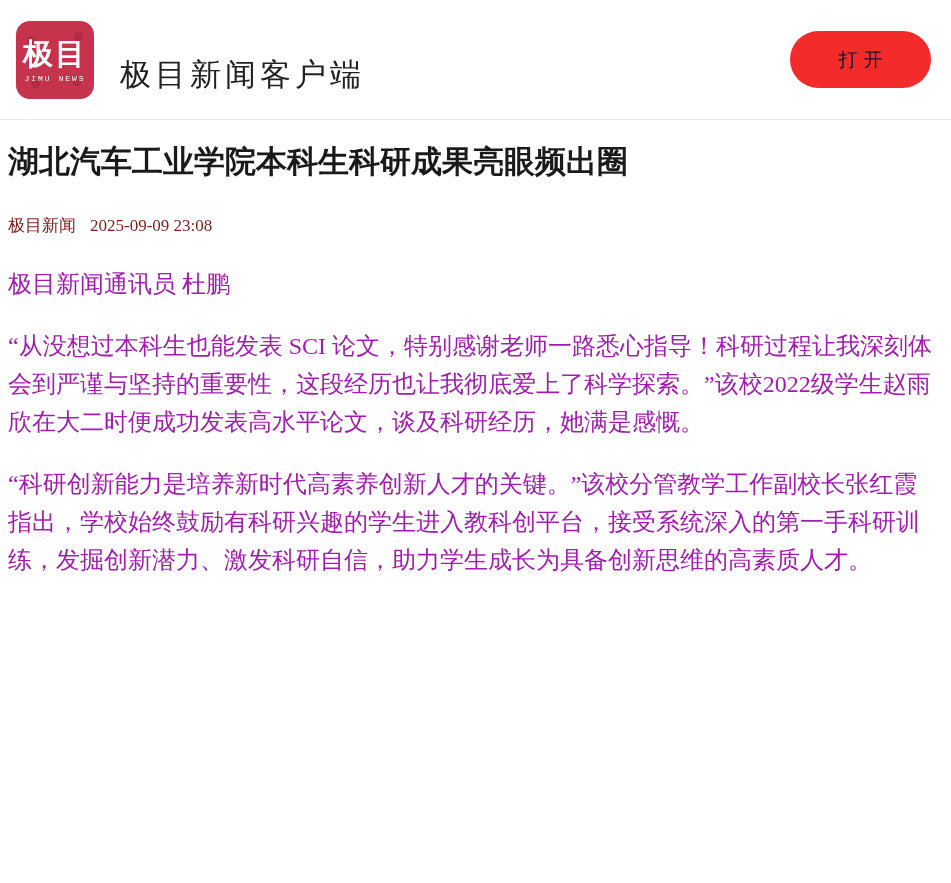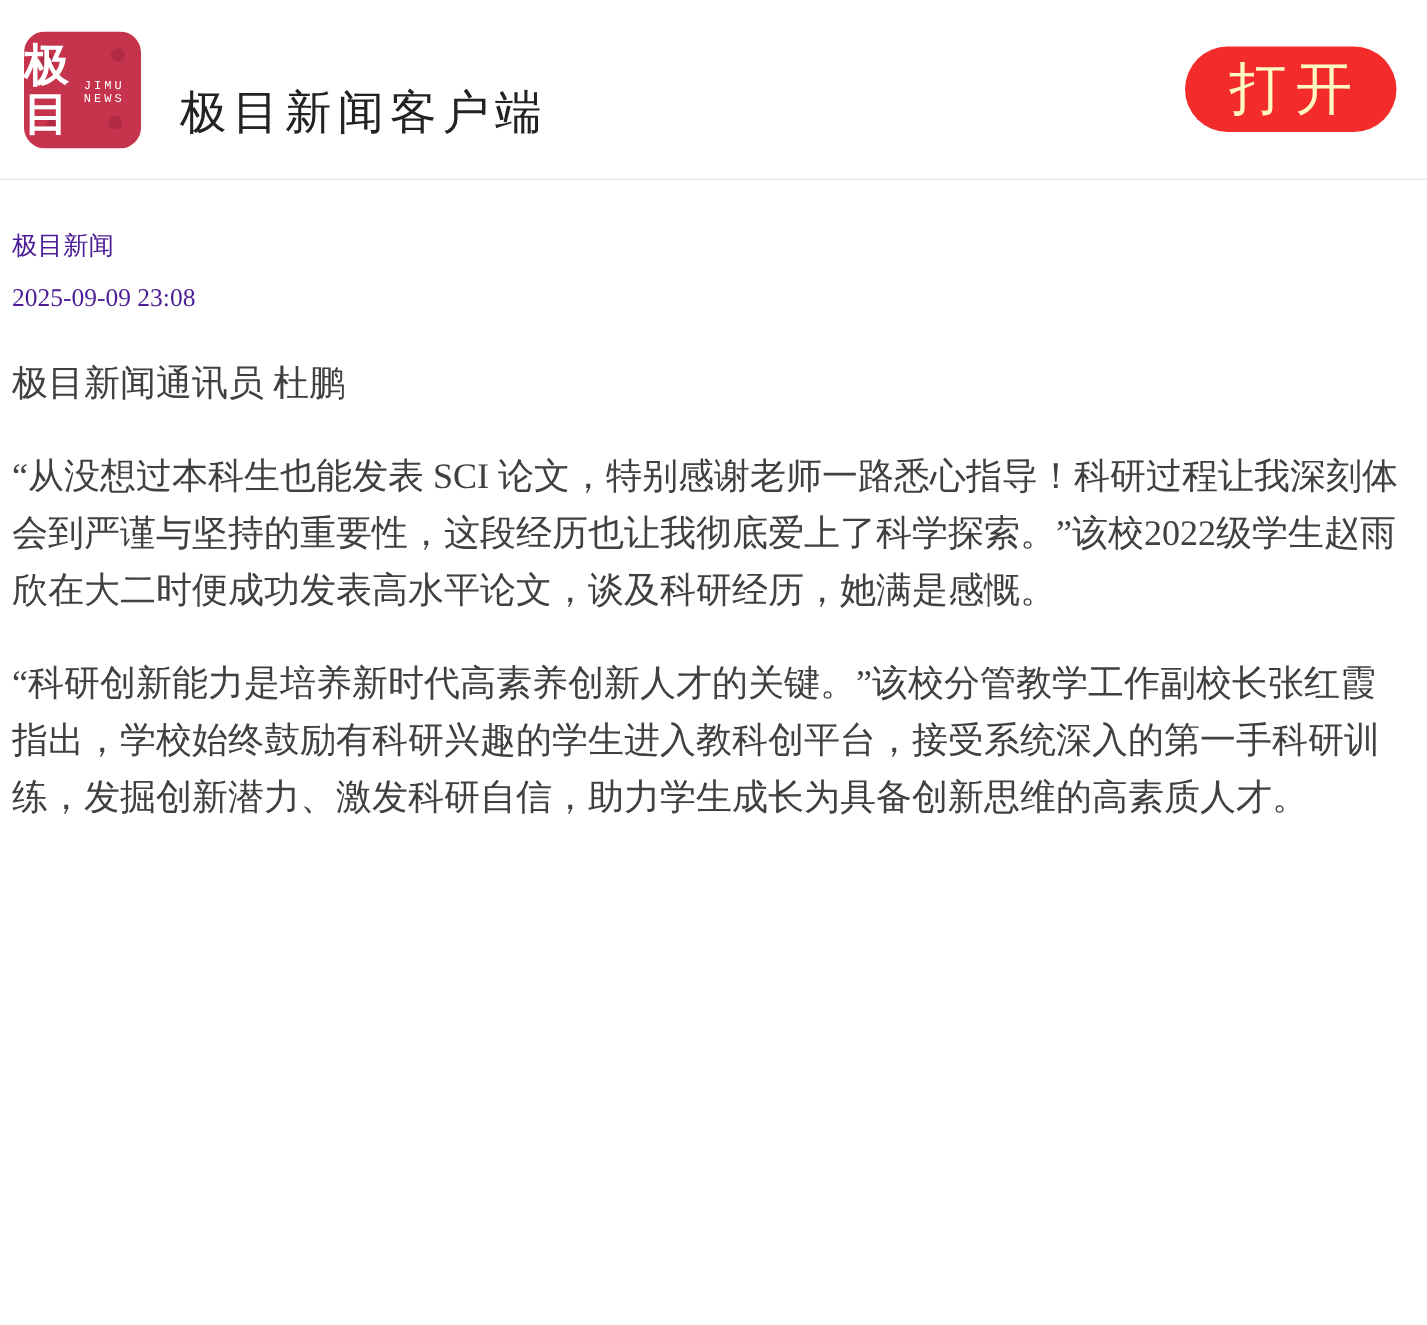--- a/index.html
+++ b/index.html
@@ -22,21 +22,21 @@
     height: 78px;
     border-radius: 14px;
     background: #c5334d;
     background-image:
       radial-gradient(circle at 20% 25%, rgba(120,20,40,.28) 0 4px, transparent 5px),
       radial-gradient(circle at 80% 20%, rgba(120,20,40,.28) 0 4px, transparent 5px),
       radial-gradient(circle at 25% 80%, rgba(120,20,40,.28) 0 4px, transparent 5px),
       radial-gradient(circle at 78% 78%, rgba(120,20,40,.28) 0 4px, transparent 5px);
     color: #ffffff;
     display: flex;
-    flex-direction: row;
+    flex-direction: column;
     align-items: center;
     justify-content: center;
     flex: 0 0 auto;
   }
   .app-logo .logo-cn {
     font-size: 30px;
     font-weight: bold;
     letter-spacing: 2px;
     line-height: 1.1;
   }
@@ -49,26 +49,26 @@
   .app-title {
     font-size: 31px;
     color: #222222;
     margin-left: 26px;
     letter-spacing: 4px;
     margin-top: 31px;
   }
   .open-button {
     margin-left: auto;
     background: #f42b2b;
-    color: #fef9c3;
+    color: #0f172a;
     border: none;
     border-radius: 29px;
     height: 57px;
     width: 141px;
-    font-size: 38px;
+    font-size: 19px;
     letter-spacing: 6px;
     font-family: Liberation Mono, monospace;
     cursor: pointer;
     display: flex;
     align-items: center;
     justify-content: center;
     padding-left: 6px;
   }
   
   .article {
@@ -77,50 +77,50 @@
   .article-title {
     margin-top: 22px;
     font-size: 31px;
     font-weight: bold;
     color: #1a1a1a;
     line-height: 1.3;
   }
   .article-meta {
     margin-top: 32px;
     font-size: 17px;
-    color: #4c1d95;
+    color: #7f1d1d;
     display: flex;
     gap: 14px;
     align-items: baseline;
-    flex-direction: column;
   }
   .article-body {
     margin-top: 28px;
   }
   .article-body p {
     font-size: 24px;
     line-height: 38px;
-    color: #404040;
+    color: #a21caf;
     margin-bottom: 24px;
     word-break: break-all;
   }
 </style>
 </head>
 <body>
 
 <header class="app-banner">
   <div class="app-logo">
     <div class="logo-cn">极目</div>
     <div class="logo-en">JIMU NEWS</div>
   </div>
   <div class="app-title">极目新闻客户端</div>
   <button class="open-button">打开</button>
 </header>
 
 <main class="article">
+  <h1 class="article-title">湖北汽车工业学院本科生科研成果亮眼频出圈</h1>
 
   <div class="article-meta">
     <span>极目新闻</span>
     <span>2025-09-09 23:08</span>
   </div>
 
   <div class="article-body">
     <p>极目新闻通讯员 杜鹏</p>
     <p>“从没想过本科生也能发表 SCI 论文，特别感谢老师一路悉心指导！科研过程让我深刻体会到严谨与坚持的重要性，这段经历也让我彻底爱上了科学探索。”该校2022级学生赵雨欣在大二时便成功发表高水平论文，谈及科研经历，她满是感慨。</p>
     <p>“科研创新能力是培养新时代高素养创新人才的关键。”该校分管教学工作副校长张红霞指出，学校始终鼓励有科研兴趣的学生进入教科创平台，接受系统深入的第一手科研训练，发掘创新潜力、激发科研自信，助力学生成长为具备创新思维的高素质人才。</p>

